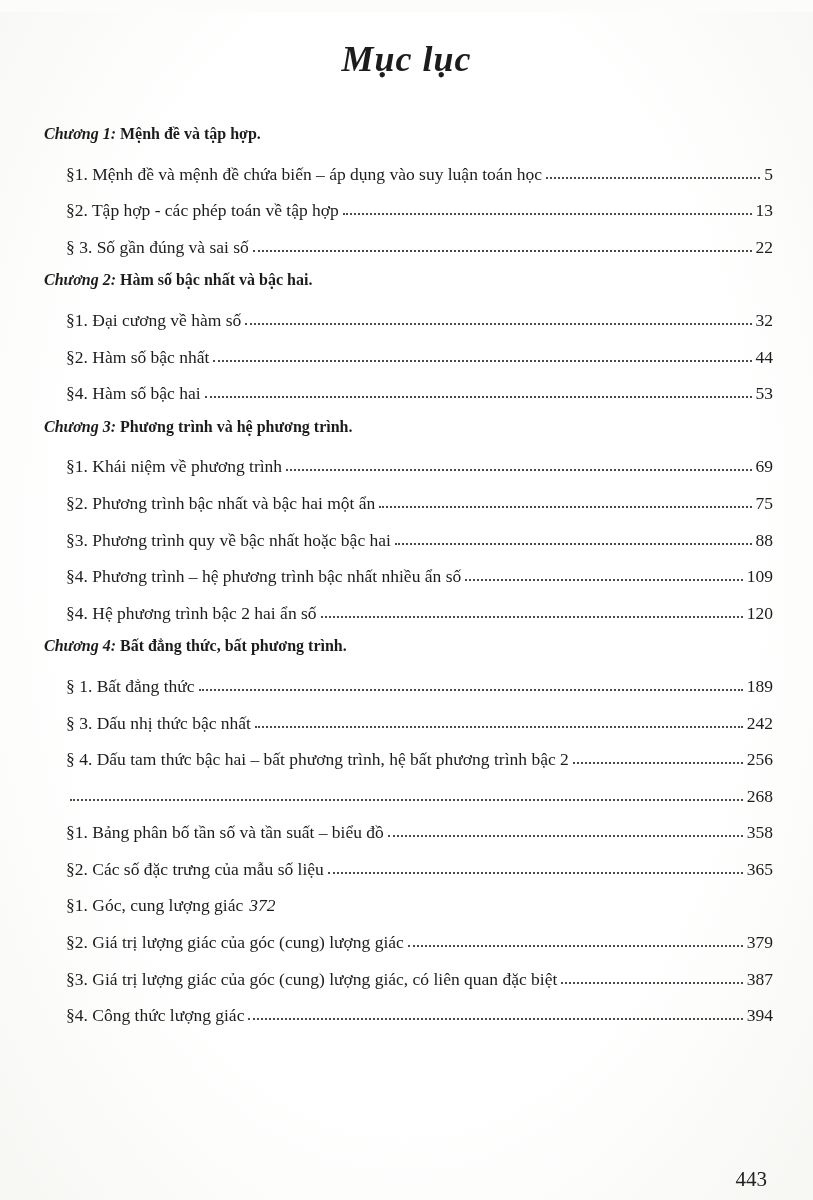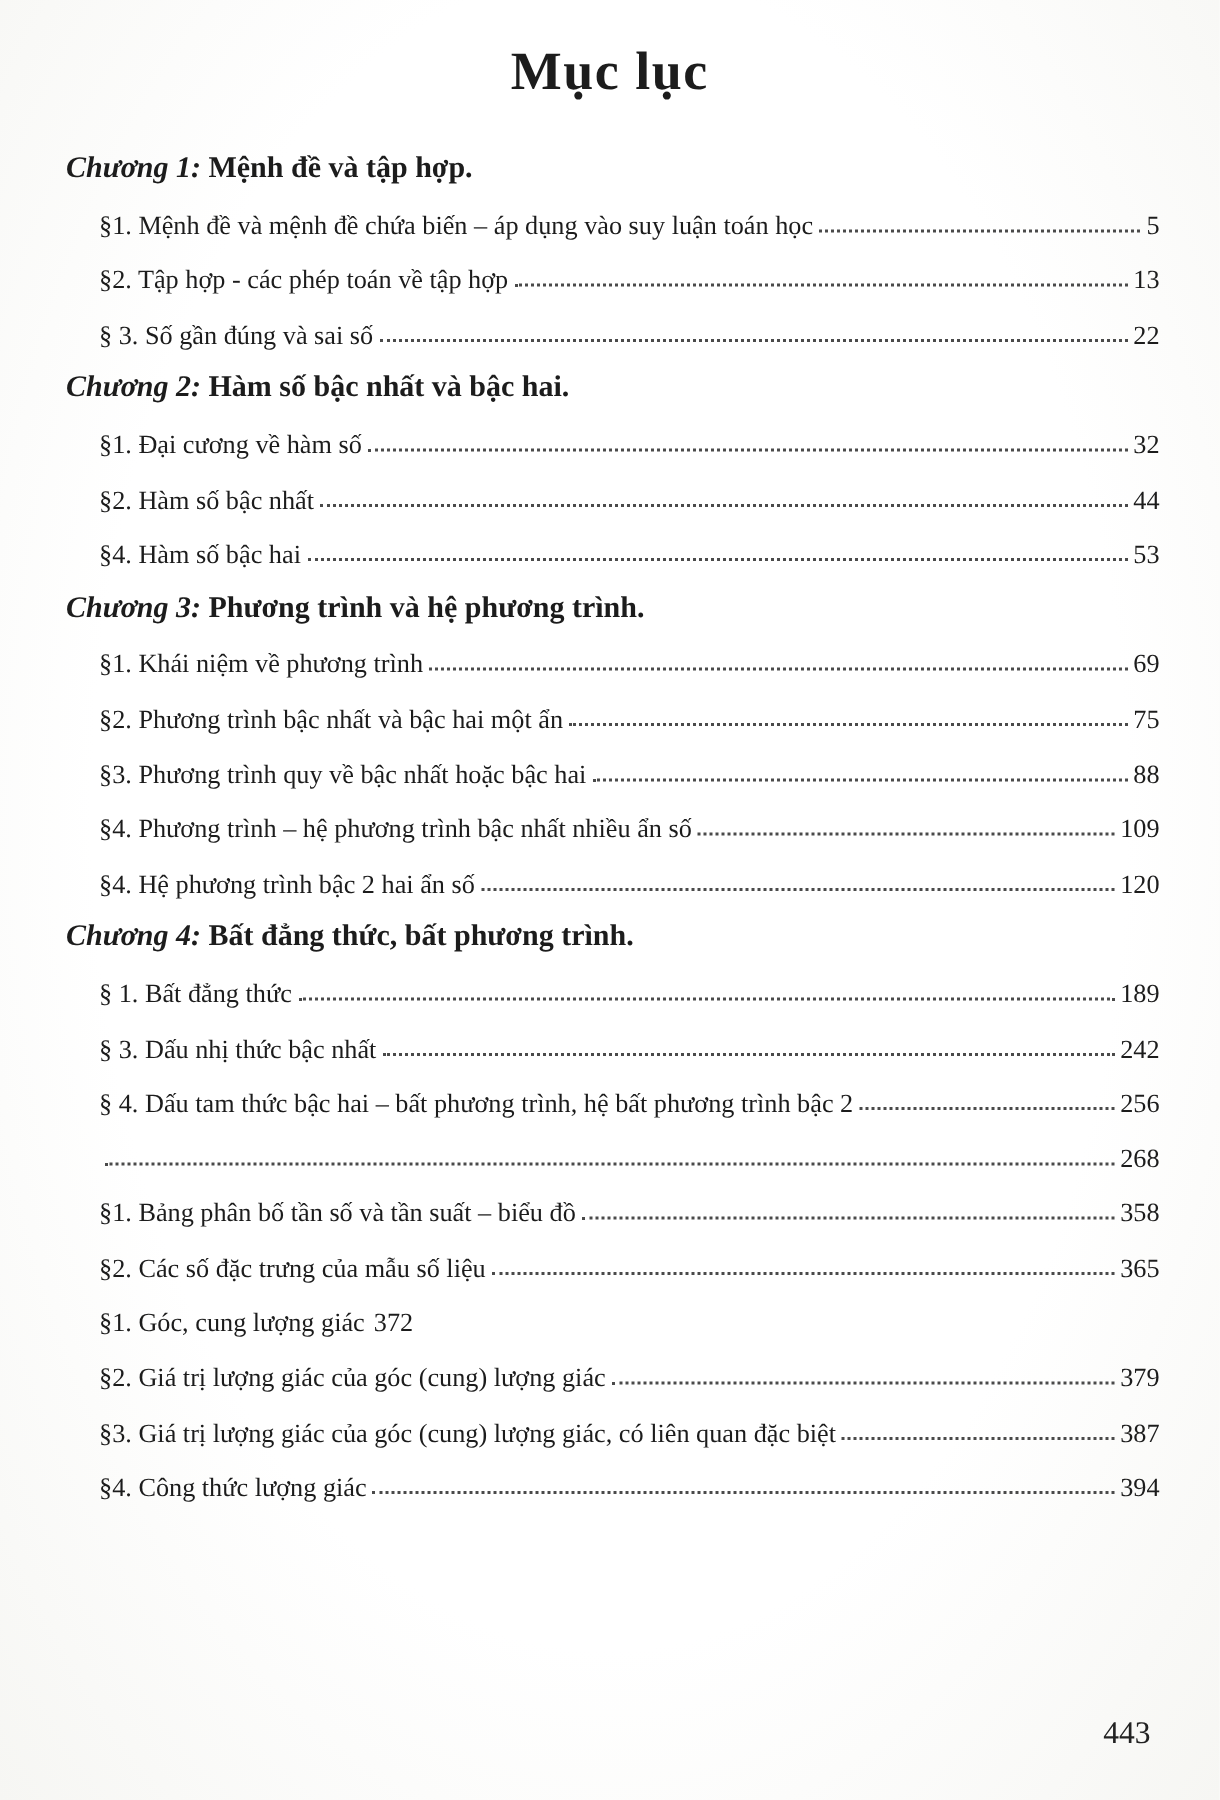--- a/index.html
+++ b/index.html
@@ -19,31 +19,32 @@
     width: 100%;
     height: 100%;
     position: relative;
     background: radial-gradient(ellipse at 50% 45%, #ffffff 60%, #f6f6f3 100%);
   }
   .title {
     text-align: center;
     font-size: 36px;
     font-weight: bold;
     letter-spacing: 1px;
-    margin: 0;
+    margin: 12px;
     padding: 26px 0 26px 0;
+    font-style: italic;
   }
   .toc {
     padding: 0 40px 0 44px;
   }
   .chapter-heading {
     height: 36.6px;
     box-sizing: border-box;
     padding-top: 7px;
-    font-size: 20px;
+    font-size: 16px;
     white-space: nowrap;
   }
   .chapter-label {
     font-style: italic;
     font-weight: bold;
   }
   .chapter-title {
     font-weight: bold;
   }
   .toc-row {
@@ -63,25 +64,26 @@
     margin: 0 4px;
     border-bottom: 2px dotted #4a4a4a;
     position: relative;
     top: -1px;
   }
   .page-num {
     white-space: nowrap;
   }
   .page-num.inline {
     margin-left: 6px;
+    font-style: italic;
   }
   .footer-page-num {
     position: absolute;
     right: 46px;
-    bottom: 32px;
+    bottom: 20px;
     font-size: 21px;
     color: #222;
   }
 </style>
 </head>
 <body>
 
 <div class="page">
   <h1 class="title">Mục lục</h1>
   <div class="toc">

